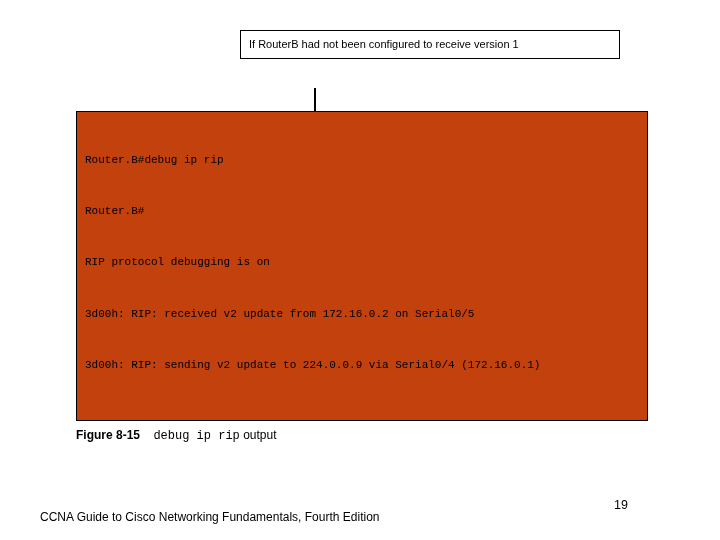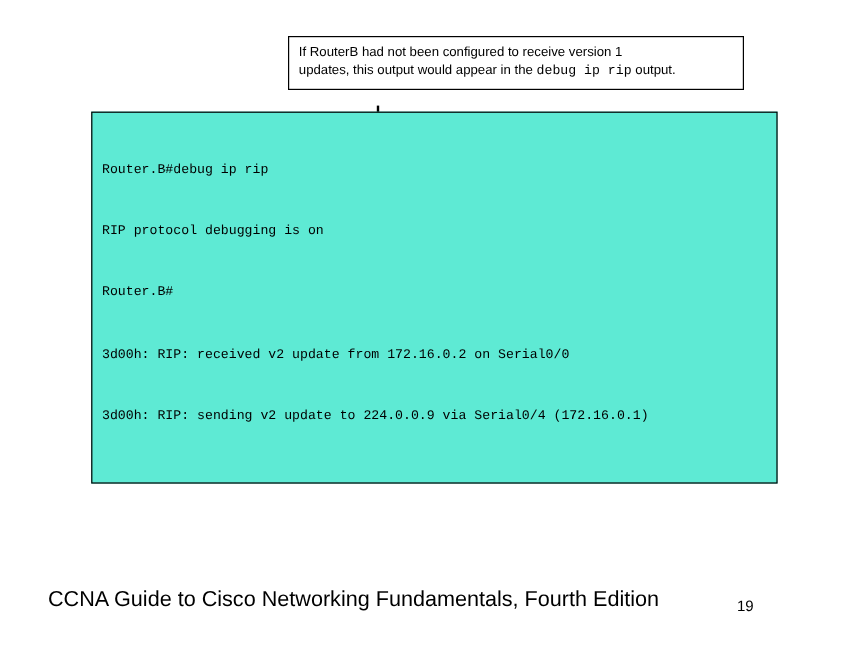--- a/index.html
+++ b/index.html
@@ -29,26 +29,26 @@
     font-size: 11px;
     line-height: 1.35;
     color: #000;
   }
   .mono-inline {
     font-family: "Courier New", Courier, monospace;
     font-size: 11px;
   }
   .terminal-box {
     position: absolute;
-    top: 93px;
+    top: 111px;
     left: 76px;
     width: 572px;
     height: 310px;
     border: 1px solid #000;
-    background: #5eead4;
+    background: #c2410c;
     padding: 6px 8px 6px 8px;
     font-family: "Courier New", Courier, monospace;
     font-size: 11px;
     line-height: 1.55;
     color: #000;
     white-space: pre;
     overflow: hidden;
   }
   .terminal-box div { white-space: pre; }
   .fig-caption {
@@ -56,22 +56,22 @@
     top: 428px;
     left: 76px;
     font-size: 12px;
     color: #000;
   }
   .fig-caption .fnum { font-weight: bold; }
   .fig-caption .fcmd { font-family: "Courier New", Courier, monospace; font-size: 12px; margin-left: 10px; }
   .footer-left {
     position: absolute;
     left: 40px;
-    bottom: 30px;
-    font-size: 18px;
+    bottom: 16px;
+    font-size: 12px;
     color: #000;
   }
   .footer-right {
     position: absolute;
     right: 40px;
     bottom: 28px;
     font-size: 12.5px;
     color: #000;
   }
   
@@ -88,45 +88,46 @@
     border-top: 8px solid #000;
   }
 </style>
 </head>
 <body>
 
 <div class="stage">
 
   <div class="callout-box">
     <div>If RouterB had not been configured to receive version 1</div>
-    <div>
-      <span>updates, this output would appear in the </span><span class="mono-inline">debug ip rip</span><span> output.</span>
-    </div>
   </div>
 
   <div class="vline" style="left:314px; top:88px; height:260px;"></div>
   <div class="arrow-down" style="left:310px; top:346px;"></div>
 
   <div class="terminal-box">
     <div>Router.B#debug ip rip</div>
+    <div>Router.B#</div>
     <div>RIP protocol debugging is on</div>
-    <div>Router.B#</div>
-    <div>3d00h: RIP: received v2 update from 172.16.0.2 on Serial0/0</div>
+    <div>3d00h: RIP: received v2 update from 172.16.0.2 on Serial0/5</div>
     <div>3d00h: RIP: sending v2 update to 224.0.0.9 via Serial0/4 (172.16.0.1)</div>
     
     
     
     
     
     
     
     
     
     
     
     
   </div>
 
+  <div class="fig-caption">
+    <span class="fnum">Figure 8-15</span>
+    <span class="fcmd">debug ip rip</span><span> output</span>
+  </div>
 
   <div class="footer-left">CCNA Guide to Cisco Networking Fundamentals, Fourth Edition</div>
   <div class="footer-right">19</div>
 
 </div>
 
 </body></html>

